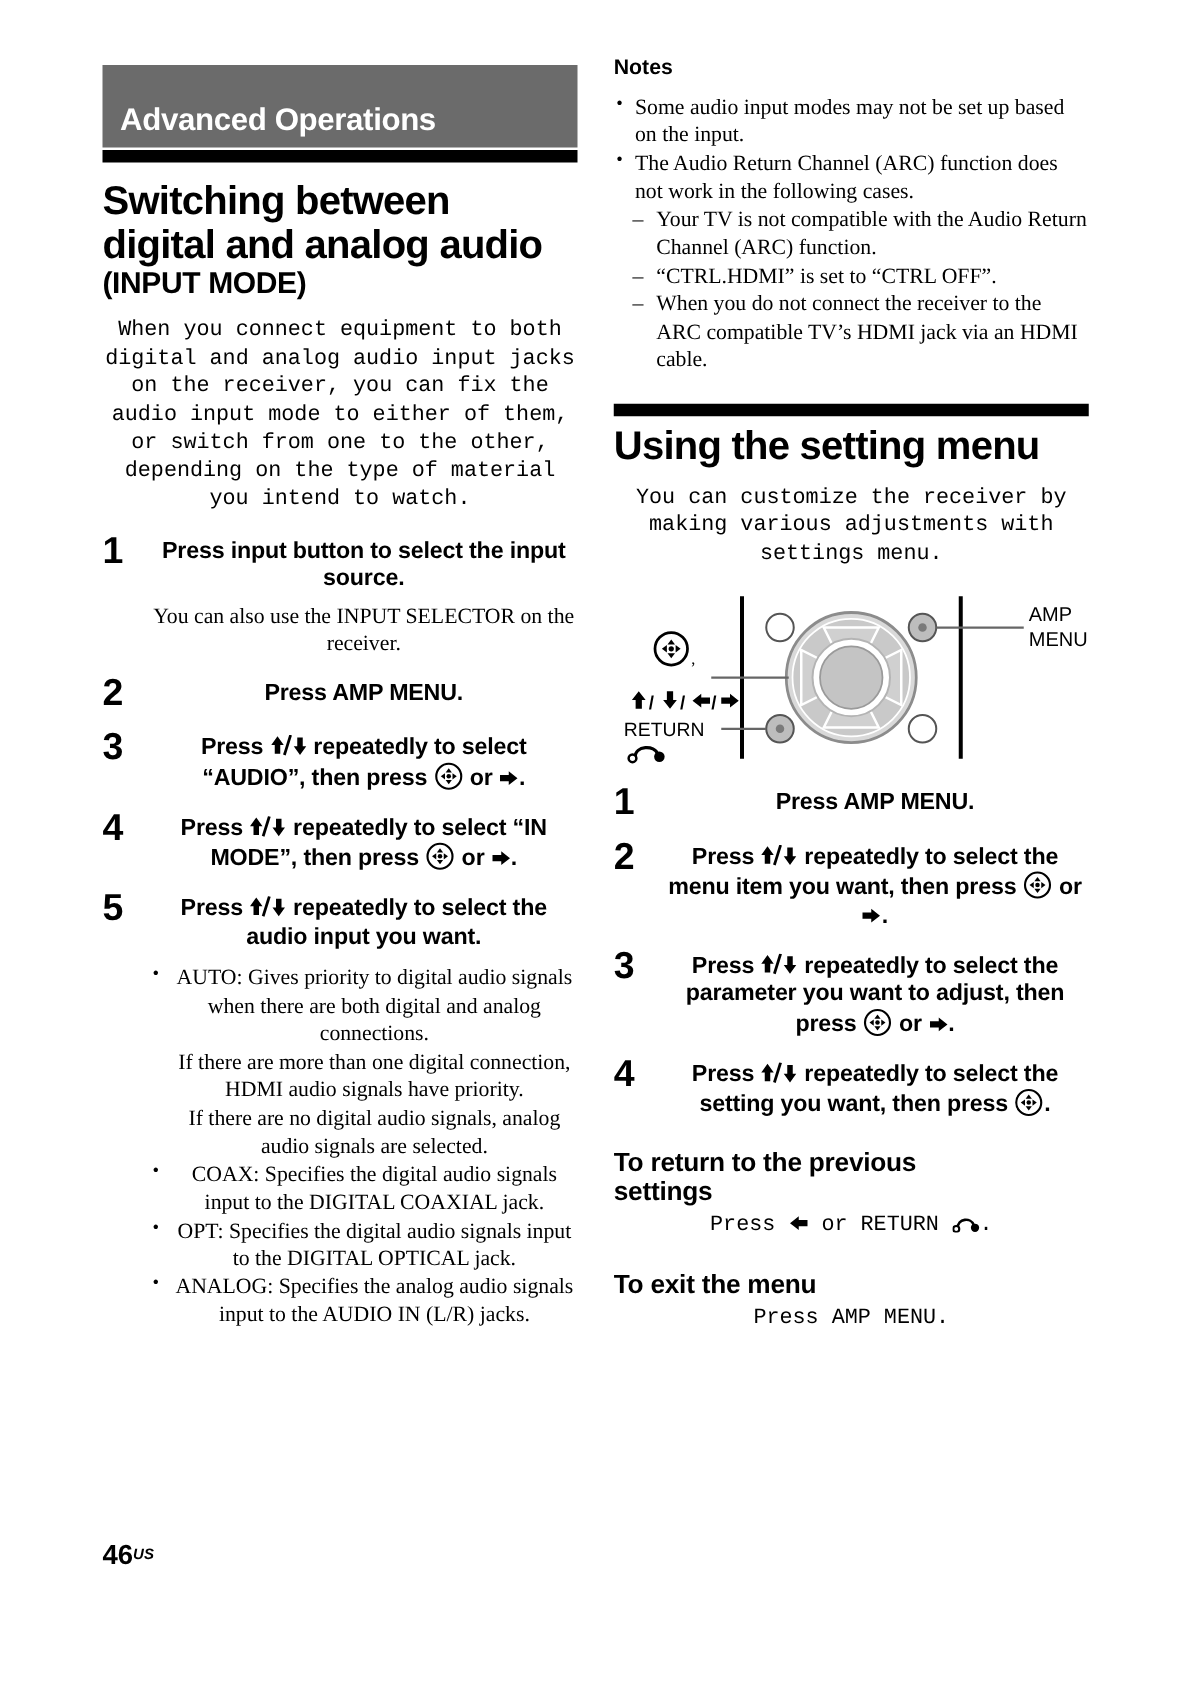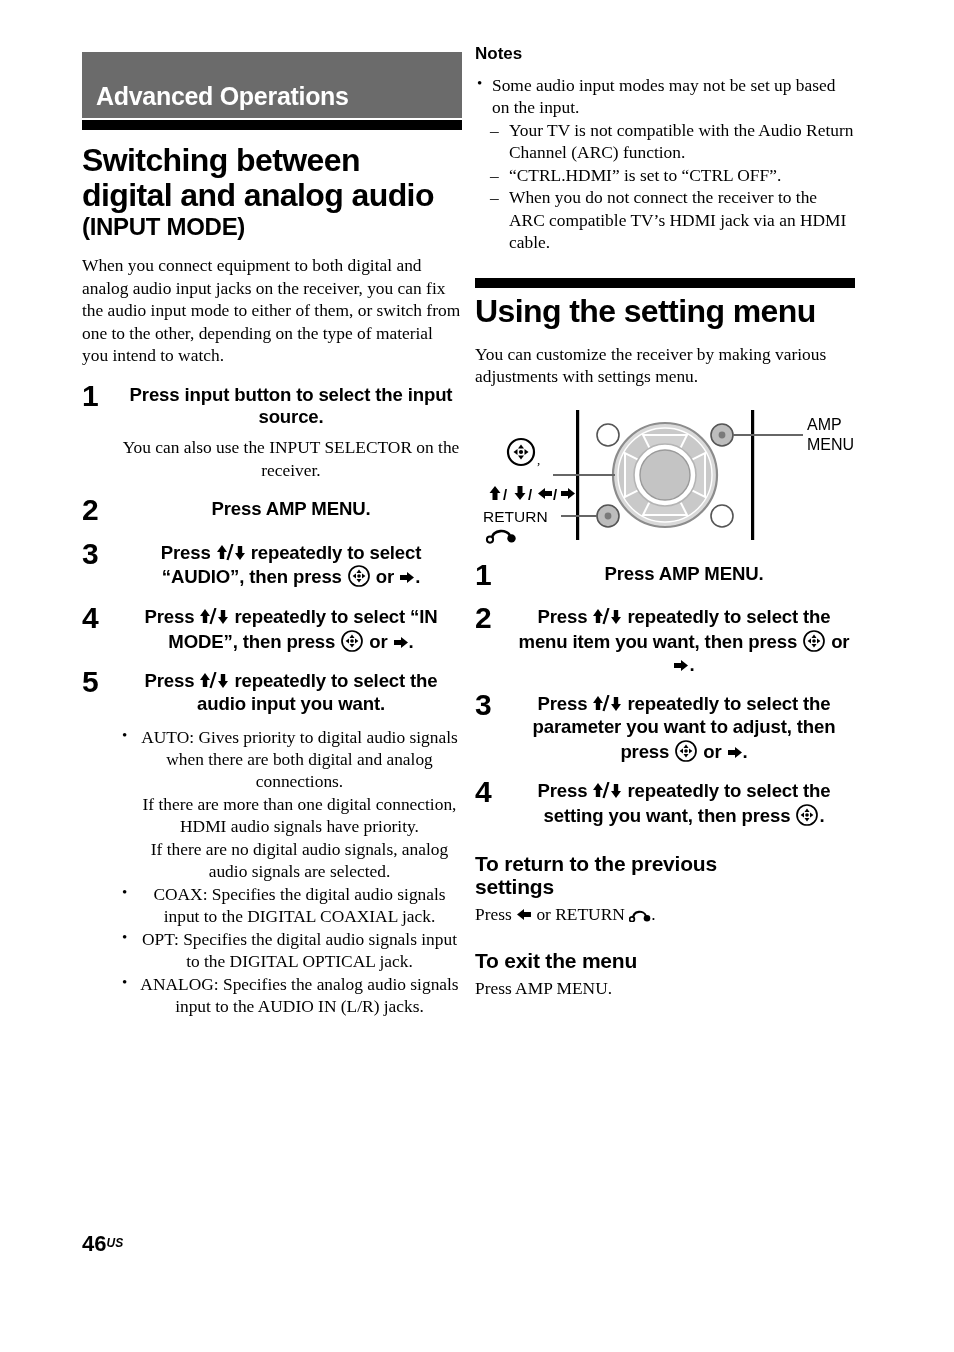--- a/index.html
+++ b/index.html
@@ -24,21 +24,21 @@
 
   
   .col-left {
     position: absolute;
     left: 82px;
     top: 52px;
     width: 380px;
   }
   .col-right {
     position: absolute;
-    left: 475px;
+    left: 491px;
     top: 44px;
     width: 380px;
   }
 
   
   .chapter-banner {
     background: #6b6b6b;
     height: 66px;
     width: 380px;
     position: relative;
@@ -96,25 +96,25 @@
   }
   .notes-head {
     font-family: "Liberation Sans", sans-serif;
     font-weight: bold;
     font-size: 17px;
     margin: 0 0 1px 0;
   }
 
   
   p.body {
-    font-family: Liberation Serif, serif;
+    font-family: Liberation Mono, monospace;
     font-size: 17.4px;
     line-height: 1.29;
     margin: 14px 0 0 0;
-    text-align: left;
+    text-align: center;
   }
   p.body.tight { margin-top: 6px; }
 
   
   .step {
     display: flex;
     margin-top: 17px;
     align-items: flex-start;
   }
   .step-num {
@@ -300,20 +300,21 @@
       </div>
     </div>
   </div>
 
   <div class="col-right">
 
     <div class="notes-head">Notes</div>
 
     <ul class="bul">
       <li>Some audio input modes may not be set up based on the input.</li>
+      <li>The Audio Return Channel (ARC) function does not work in the following cases.</li>
     </ul>
     <ul class="dash">
       <li>Your TV is not compatible with the Audio Return Channel (ARC) function.</li>
       <li>“CTRL.HDMI” is set to “CTRL OFF”.</li>
       <li>When you do not connect the receiver to the ARC compatible TV’s HDMI jack via an HDMI cable.</li>
     </ul>
 
     <div style="height:22px"></div>
     <div class="bar-black"></div>
     <h2 class="section-title-r">Using the setting menu</h2>

